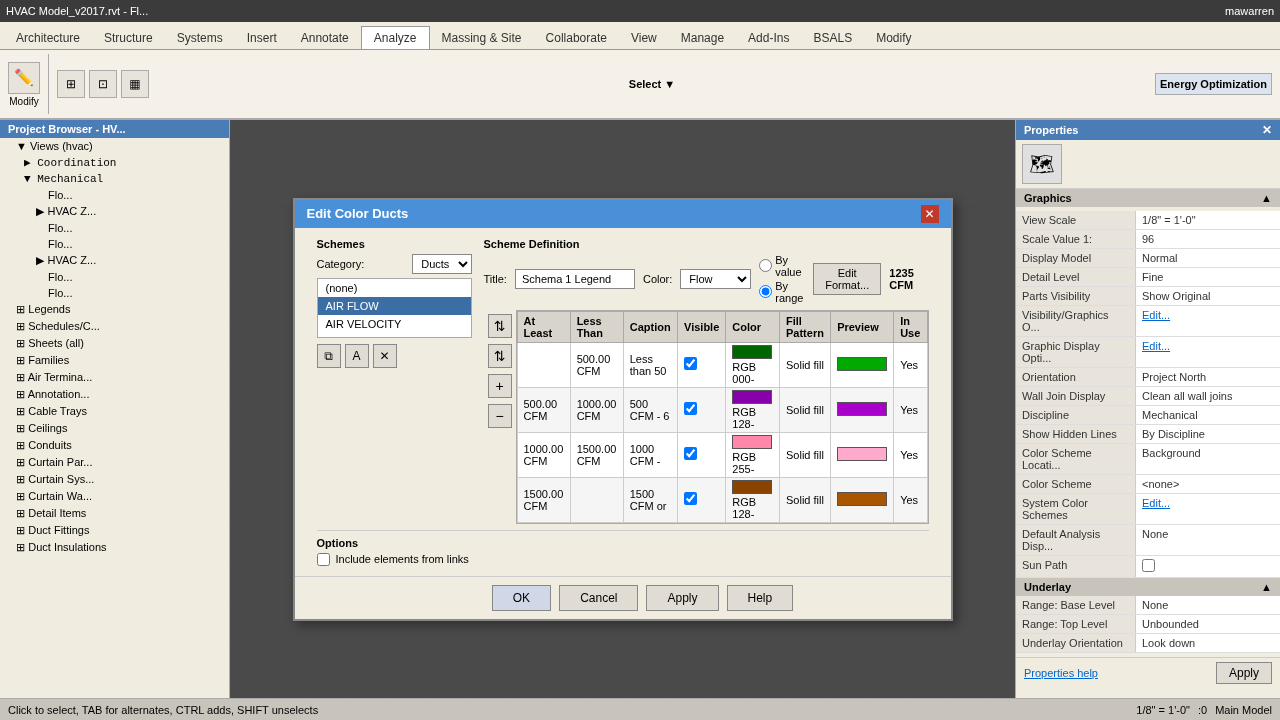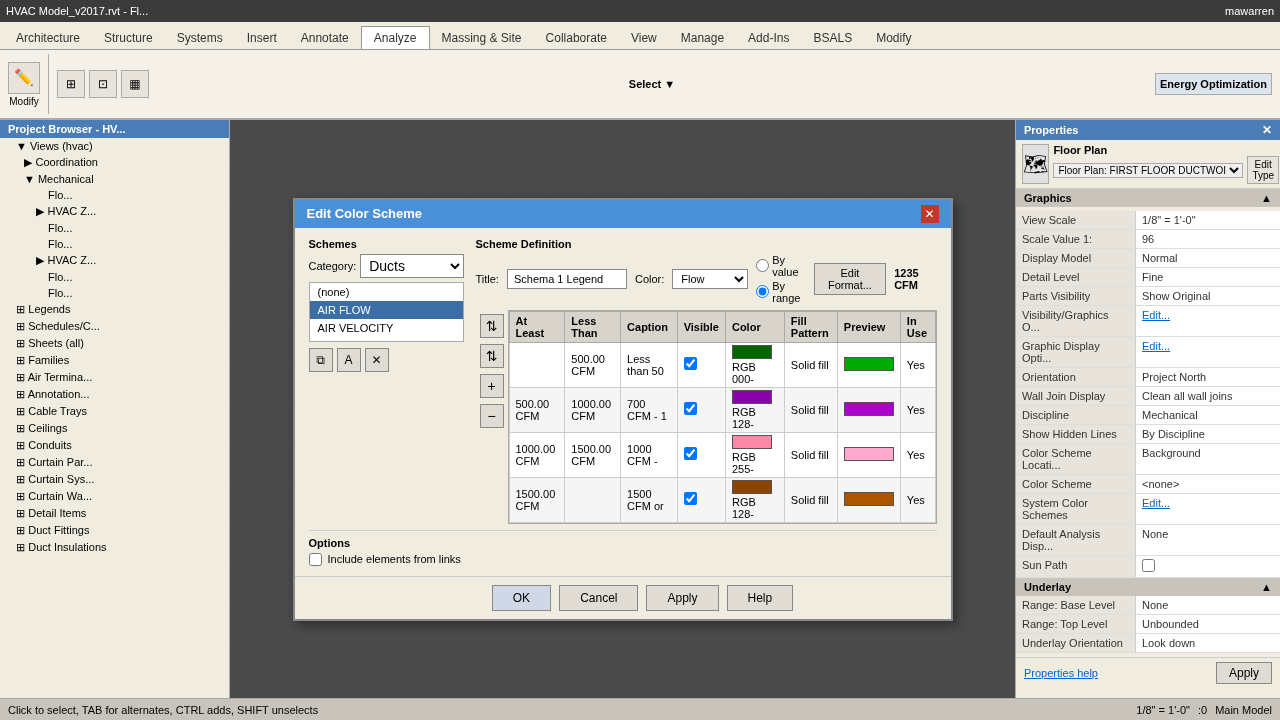--- a/index.html
+++ b/index.html
@@ -12,21 +12,21 @@
     .ribbon-tab.active { background: #fff; border: 1px solid #999; border-bottom: none; }
     .ribbon-area { background: #f5f1e8; height: 70px; border-bottom: 2px solid #aaa; display: flex; align-items: center; padding: 4px 8px; gap: 4px; }
 
     
     .workspace { display: flex; height: calc(720px - 22px - 28px - 70px - 22px); }
 
     
     .left-panel { width: 230px; background: #f0ece0; border-right: 1px solid #aaa; overflow-y: auto; font-size: 11px; }
     .left-panel-header { background: #4a7db5; color: #fff; padding: 3px 8px; font-weight: bold; font-size: 11px; }
     .tree-item { padding: 2px 8px 2px 16px; cursor: pointer; white-space: nowrap; overflow: hidden; text-overflow: ellipsis; }
-    .tree-item.indent1 { padding-left: 24px; }
+    .tree-item.indent1 { padding-left: 24px; font-family: Liberation Mono, monospace; }
     .tree-item.indent2 { padding-left: 36px; }
     .tree-item.indent3 { padding-left: 48px; }
 
     
     .center-canvas { flex: 1; background: #808080; position: relative; overflow: hidden; }
 
     
     .right-panel { width: 265px; background: #f0ece0; border-left: 1px solid #aaa; overflow-y: auto; font-size: 11px; }
     .right-panel-header { background: #4a7db5; color: #fff; padding: 3px 8px; font-weight: bold; display: flex; justify-content: space-between; align-items: center; }
     .properties-section { padding: 4px 0; }
@@ -36,21 +36,21 @@
     .prop-value a { color: #0066cc; text-decoration: underline; cursor: pointer; }
     .properties-group-header { background: #c8c4bc; padding: 3px 8px; font-weight: bold; display: flex; justify-content: space-between; align-items: center; cursor: pointer; }
     .floor-plan-selector { display: flex; align-items: center; padding: 4px 6px; gap: 4px; border-bottom: 1px solid #ccc; }
     .floor-plan-icon { width: 40px; height: 40px; background: #e0e0e0; border: 1px solid #aaa; display: flex; align-items: center; justify-content: center; font-size: 20px; }
 
     
     .dialog-overlay { position: absolute; top: 0; left: 0; right: 0; bottom: 0; background: rgba(0,0,0,0.3); display: flex; align-items: center; justify-content: center; z-index: 100; }
     .dialog { background: #f0ece0; border: 2px solid #888; box-shadow: 4px 4px 10px rgba(0,0,0,0.4); width: 660px; }
     .dialog-title { background: #4a90d9; color: #fff; padding: 5px 12px; display: flex; justify-content: space-between; align-items: center; font-size: 13px; font-weight: bold; }
     .dialog-close { background: #c0392b; color: #fff; border: none; width: 18px; height: 18px; cursor: pointer; font-size: 12px; display: flex; align-items: center; justify-content: center; }
-    .dialog-body { padding: 10px 14px; }
+    .dialog-body { padding: 10px 22px; }
     .dialog-input { border: 1px solid #888; background: #fff; padding: 3px 6px; font-size: 11px; }
     .dialog-select { border: 1px solid #888; background: #fff; padding: 2px 4px; font-size: 11px; }
 
     
     .scheme-table { width: 100%; border-collapse: collapse; font-size: 11px; }
     .scheme-table th { background: #d8d4cc; padding: 3px 6px; text-align: left; border: 1px solid #aaa; font-weight: bold; font-size: 11px; }
     .scheme-table td { padding: 2px 6px; border: 1px solid #ccc; background: #fff; }
     .scheme-table tr:nth-child(even) td { background: #f5f5f5; }
     .color-swatch { width: 40px; height: 14px; display: inline-block; border: 1px solid #555; }
     .preview-swatch { width: 50px; height: 14px; display: inline-block; border: 1px solid #555; }
@@ -71,21 +71,21 @@
     .btn.primary { background: #d0d8e8; margin-left: 40px; }
 
     
     .status-bar { height: 22px; background: #c8c4bc; border-top: 1px solid #aaa; display: flex; align-items: center; padding: 0 8px; font-size: 11px; gap: 12px; justify-content: space-between; }
 
     
     .table-container { display: flex; }
     .table-wrapper { flex: 1; border: 1px solid #aaa; overflow-x: auto; }
 
     
-    .category-select { width: 145px; padding: 2px 4px; border: 1px solid #888; background: #fff; font-size: 14px; }
+    .category-select { width: 145px; padding: 2px 4px; border: 1px solid #888; background: #fff; font-size: 11px; margin-left: 44px; }
   </style>
 </head>
 <body>
 
 <div class="top-bar">
   <span>HVAC Model_v2017.rvt - Fl...</span>
   <span style="margin-left: auto;">mawarren</span>
 </div>
 
 <div class="ribbon-tabs">
@@ -161,21 +161,21 @@
           <path d="M 40 0 L 0 0 0 40" fill="none" stroke="#aaa" stroke-width="0.5"></path>
         </pattern>
         <rect width="100%" height="100%" fill="url(#grid)"></rect>
       </svg>
     </div>
 
     <div class="dialog-overlay">
       <div class="dialog">
 
         <div class="dialog-title">
-          <span>Edit Color Scheme</span>
+          <span>Edit Color Ducts</span>
           <button class="dialog-close">✕</button>
         </div>
 
         <div class="dialog-body">
 
           <div style="display:flex;gap:12px;">
 
             <div style="width:155px;">
               <div style="font-weight:bold;font-size:11px;margin-bottom:4px;">Schemes</div>
               <div style="display:flex;align-items:center;gap:4px;margin-bottom:4px;">
@@ -246,21 +246,21 @@
                           <td>Less than 50</td>
                           <td><input type="checkbox" checked="" style=""></td>
                           <td><span class="color-swatch" style="background: rgb(0, 102, 0);"></span> RGB 000-</td>
                           <td>Solid fill</td>
                           <td><span class="preview-swatch" style="background: rgb(0, 170, 0);"></span></td>
                           <td>Yes</td>
                         </tr>
                         <tr>
                           <td>500.00 CFM</td>
                           <td>1000.00 CFM</td>
-                          <td>700 CFM - 1</td>
+                          <td>500 CFM - 6</td>
                           <td><input type="checkbox" checked="" style=""></td>
                           <td><span class="color-swatch" style="background: rgb(136, 0, 170);"></span> RGB 128-</td>
                           <td>Solid fill</td>
                           <td><span class="preview-swatch" style="background: rgb(170, 0, 204);"></span></td>
                           <td>Yes</td>
                         </tr>
                         <tr>
                           <td>1000.00 CFM</td>
                           <td>1500.00 CFM</td>
                           <td>1000 CFM -</td>
@@ -309,27 +309,20 @@
   </div>
 
   <div class="right-panel">
     <div class="right-panel-header">
       <span>Properties</span>
       <span style="cursor:pointer;font-size:12px;">✕</span>
     </div>
 
     <div class="floor-plan-selector">
       <div class="floor-plan-icon">🗺</div>
-      <div style="flex:1;">
-        <div style="font-weight:bold;font-size:11px;">Floor Plan</div>
-        <div style="display:flex;align-items:center;gap:4px;">
-          <select style="font-size:10px;border:1px solid #aaa;flex:1;"><option>Floor Plan: FIRST FLOOR DUCTWOI</option></select>
-          <button style="font-size:10px;padding:2px 4px;border:1px solid #aaa;background:#e8e4dc;cursor:pointer;">Edit Type</button>
-        </div>
-      </div>
     </div>
 
     <div class="properties-group-header">
       <span>Graphics</span>
       <span>▲</span>
     </div>
     <div class="properties-section" id="props-container">
     <div class="prop-row">
           <div class="prop-label">View Scale</div>
           <div class="prop-value">1/8" = 1'-0"</div>

